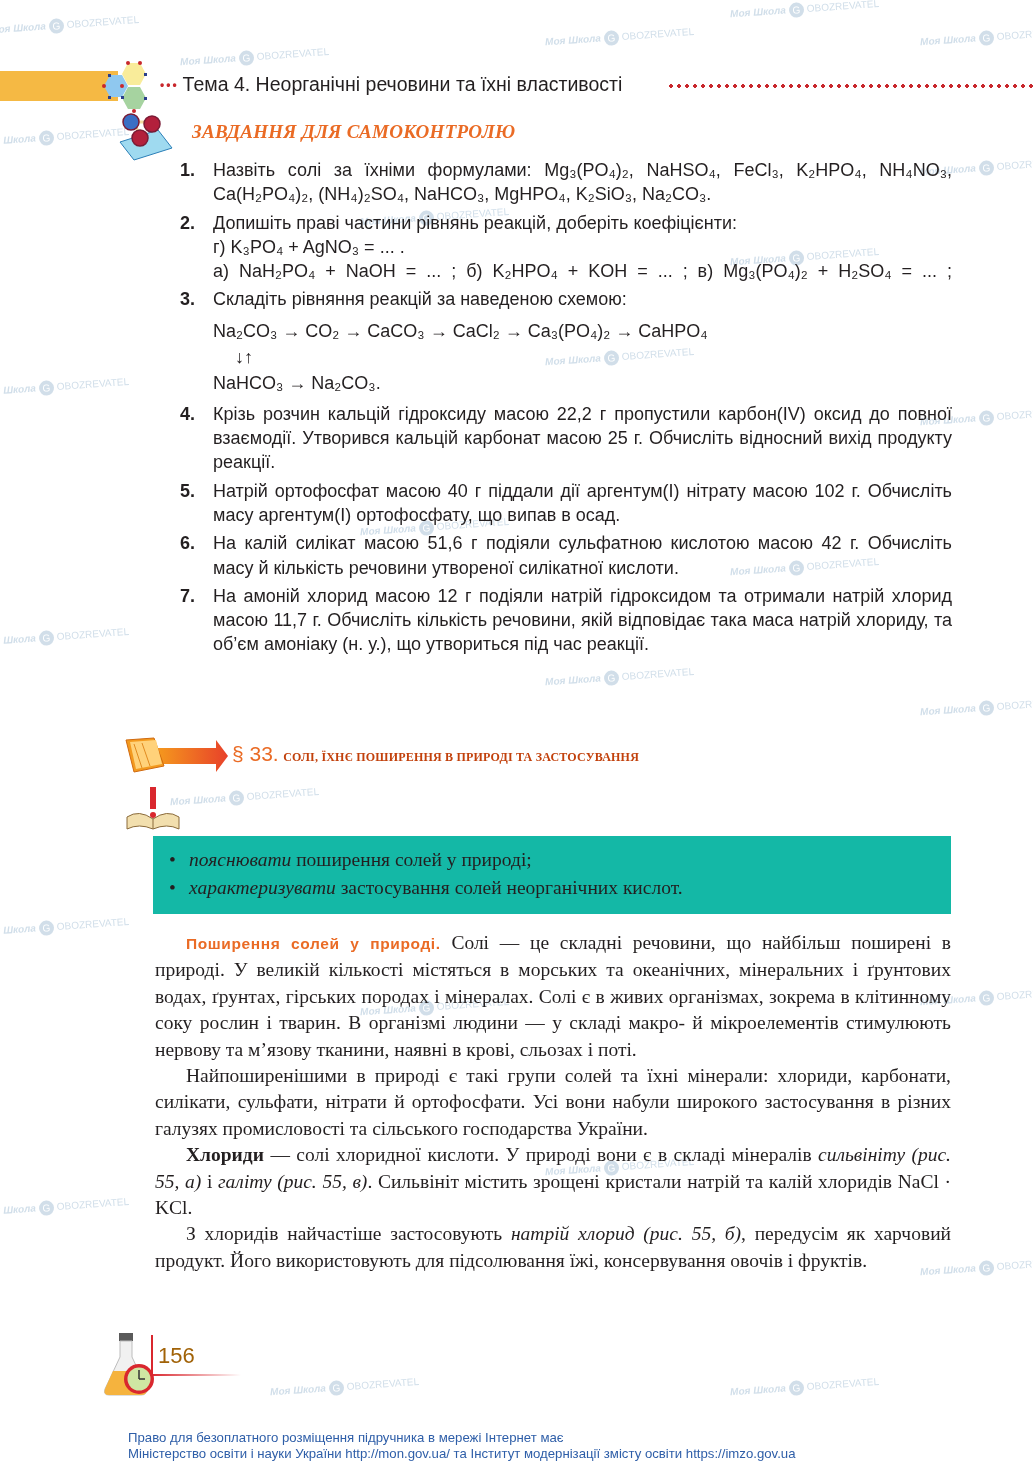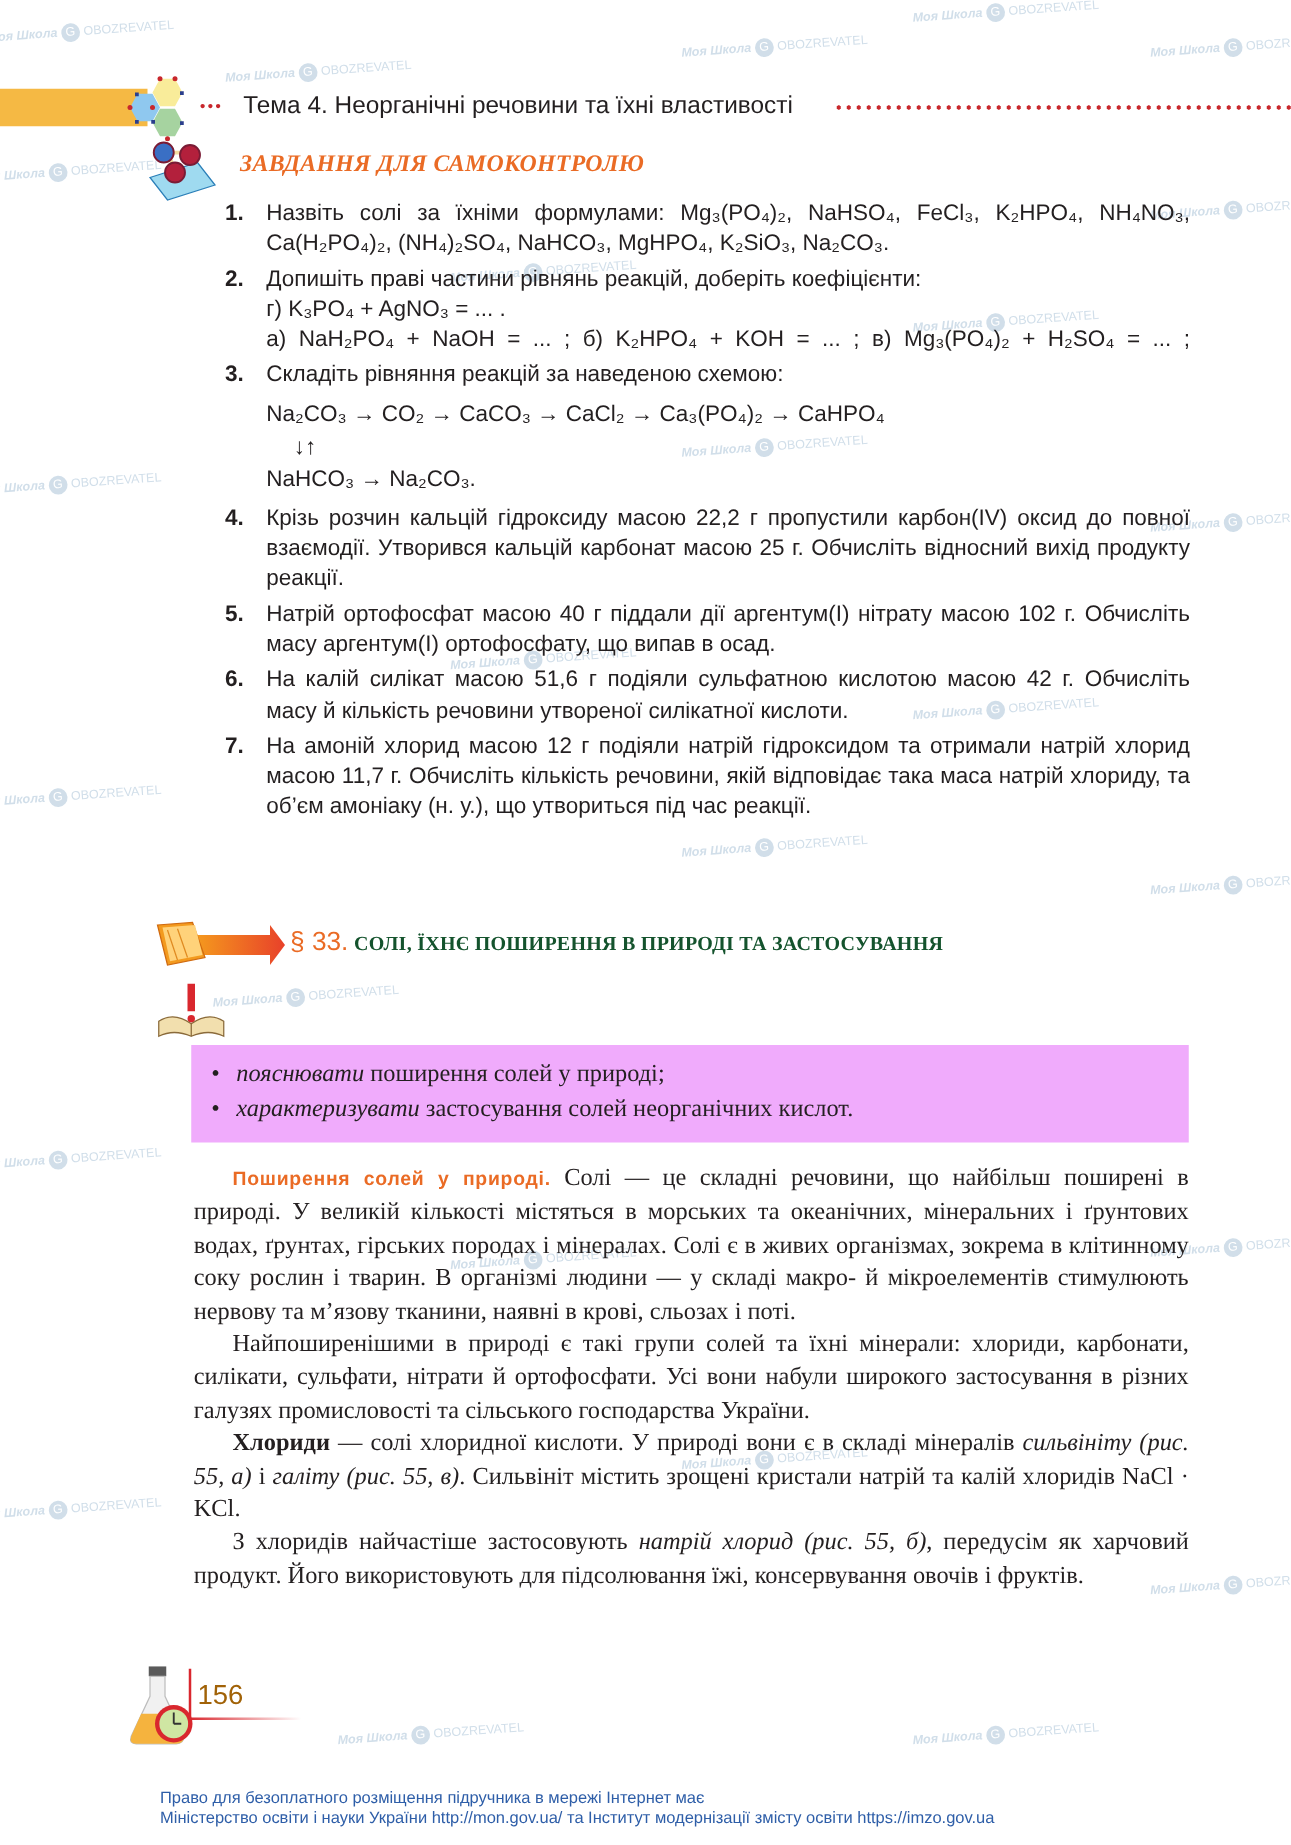--- a/index.html
+++ b/index.html
@@ -8,44 +8,44 @@
   .wm { position:absolute; font-family:"Liberation Sans", sans-serif; font-size:10px; color:#c9d9e6; white-space:nowrap; transform:rotate(-4deg); opacity:0.85; }
   .wm .circ { display:inline-block; width:15px; height:15px; border-radius:50%; background:#c9d9e6; color:#fff; text-align:center; line-height:15px; font-size:10px; margin:0 3px; vertical-align:middle; }
   .wm i { font-style:italic; font-weight:bold; }
   .content { position:absolute; inset:0; z-index:1; }
 
   
   .band { position:absolute; left:0; top:71px; width:118px; height:30px; background:#f5b944; }
   .hex-icon { position:absolute; left:98px; top:60px; width:80px; height:105px; }
   .theme-line { position:absolute; left:160px; top:73px; display:flex; align-items:center; }
   .dots { color:#c8272c; font-size:12px; letter-spacing:2px; font-weight:bold; }
-  .theme-title { font-size:19.5px; color:#231f20; margin:0 16px; white-space:nowrap; }
+  .theme-title { font-size:19.5px; color:#231f20; margin:0 4px; white-space:nowrap; }
   .dots-long { position:absolute; left:667px; top:84px; width:366px; height:4px; background-image:radial-gradient(circle, #c8272c 1.6px, transparent 1.8px); background-size:8px 4px; background-repeat:repeat-x; }
 
   .task-heading { position:absolute; left:192px; top:121px; font-family:"Liberation Serif", serif; font-style:italic; font-weight:bold; font-size:19px; color:#ea6b25; letter-spacing:0.3px; }
 
   .tasks { position:absolute; left:180px; top:158px; width:772px; font-size:18px; line-height:24.3px; }
   .task { display:flex; margin-bottom:4px; }
   .task .num { width:33px; font-weight:bold; flex:none; }
   .task .body { flex:1; text-align:justify; }
   .task .body p { margin:0; }
   .scheme { margin-top:4px; }
   .scheme-line { line-height:30px; }
   .updown { padding-left:22px; line-height:22px; }
 
   .section { position:absolute; left:120px; top:736px; width:840px; height:40px; }
   .book-arrow { position:absolute; left:0; top:0; width:110px; height:40px; }
   .section-title { position:absolute; left:112px; top:6px; white-space:nowrap; }
   .section-num { font-family:"Liberation Sans", sans-serif; font-size:21px; color:#ea6b25; font-weight:normal;margin-top:17px; }
-  .section-name { font-family:"Liberation Serif", serif; font-weight:bold; font-size:16px; color:#14532d; letter-spacing:0.2px; }
+  .section-name { font-family:"Liberation Serif", serif; font-weight:bold; font-size:12px; color:#c2410c; letter-spacing:0.2px; }
 
   .goals-icon { position:absolute; left:123px; top:785px; width:60px; height:46px; }
   .goals-intro { position:absolute; left:186px; top:794px; font-size:19.5px; color:#231f20; }
 
-  .goals-box { position:absolute; left:153px; top:836px; width:798px; height:78px; background:#f0abfc; }
+  .goals-box { position:absolute; left:153px; top:836px; width:798px; height:78px; background:#14b8a6; }
   .goals-box ul { list-style:none; margin:0; padding:10px 0 0 36px; font-family:"Liberation Serif", serif; font-size:19.5px; line-height:28px; }
   .goals-box li { position:relative; }
   .goals-box li::before { content:"•"; position:absolute; left:-20px; }
   .goals-box em { font-style:italic; }
 
   .article { position:absolute; left:155px; top:930px; width:796px; font-family:"Liberation Serif", serif; font-size:19.5px; line-height:26.4px; text-align:justify; color:#231f20; }
   .article p { margin:0; text-indent:31px; }
   .run-head { font-family:"Liberation Sans", sans-serif; font-weight:bold; font-size:15.5px; color:#ea6b25; letter-spacing:0.6px; }
   .article em { font-style:italic; }
   .article strong { font-weight:bold; }

